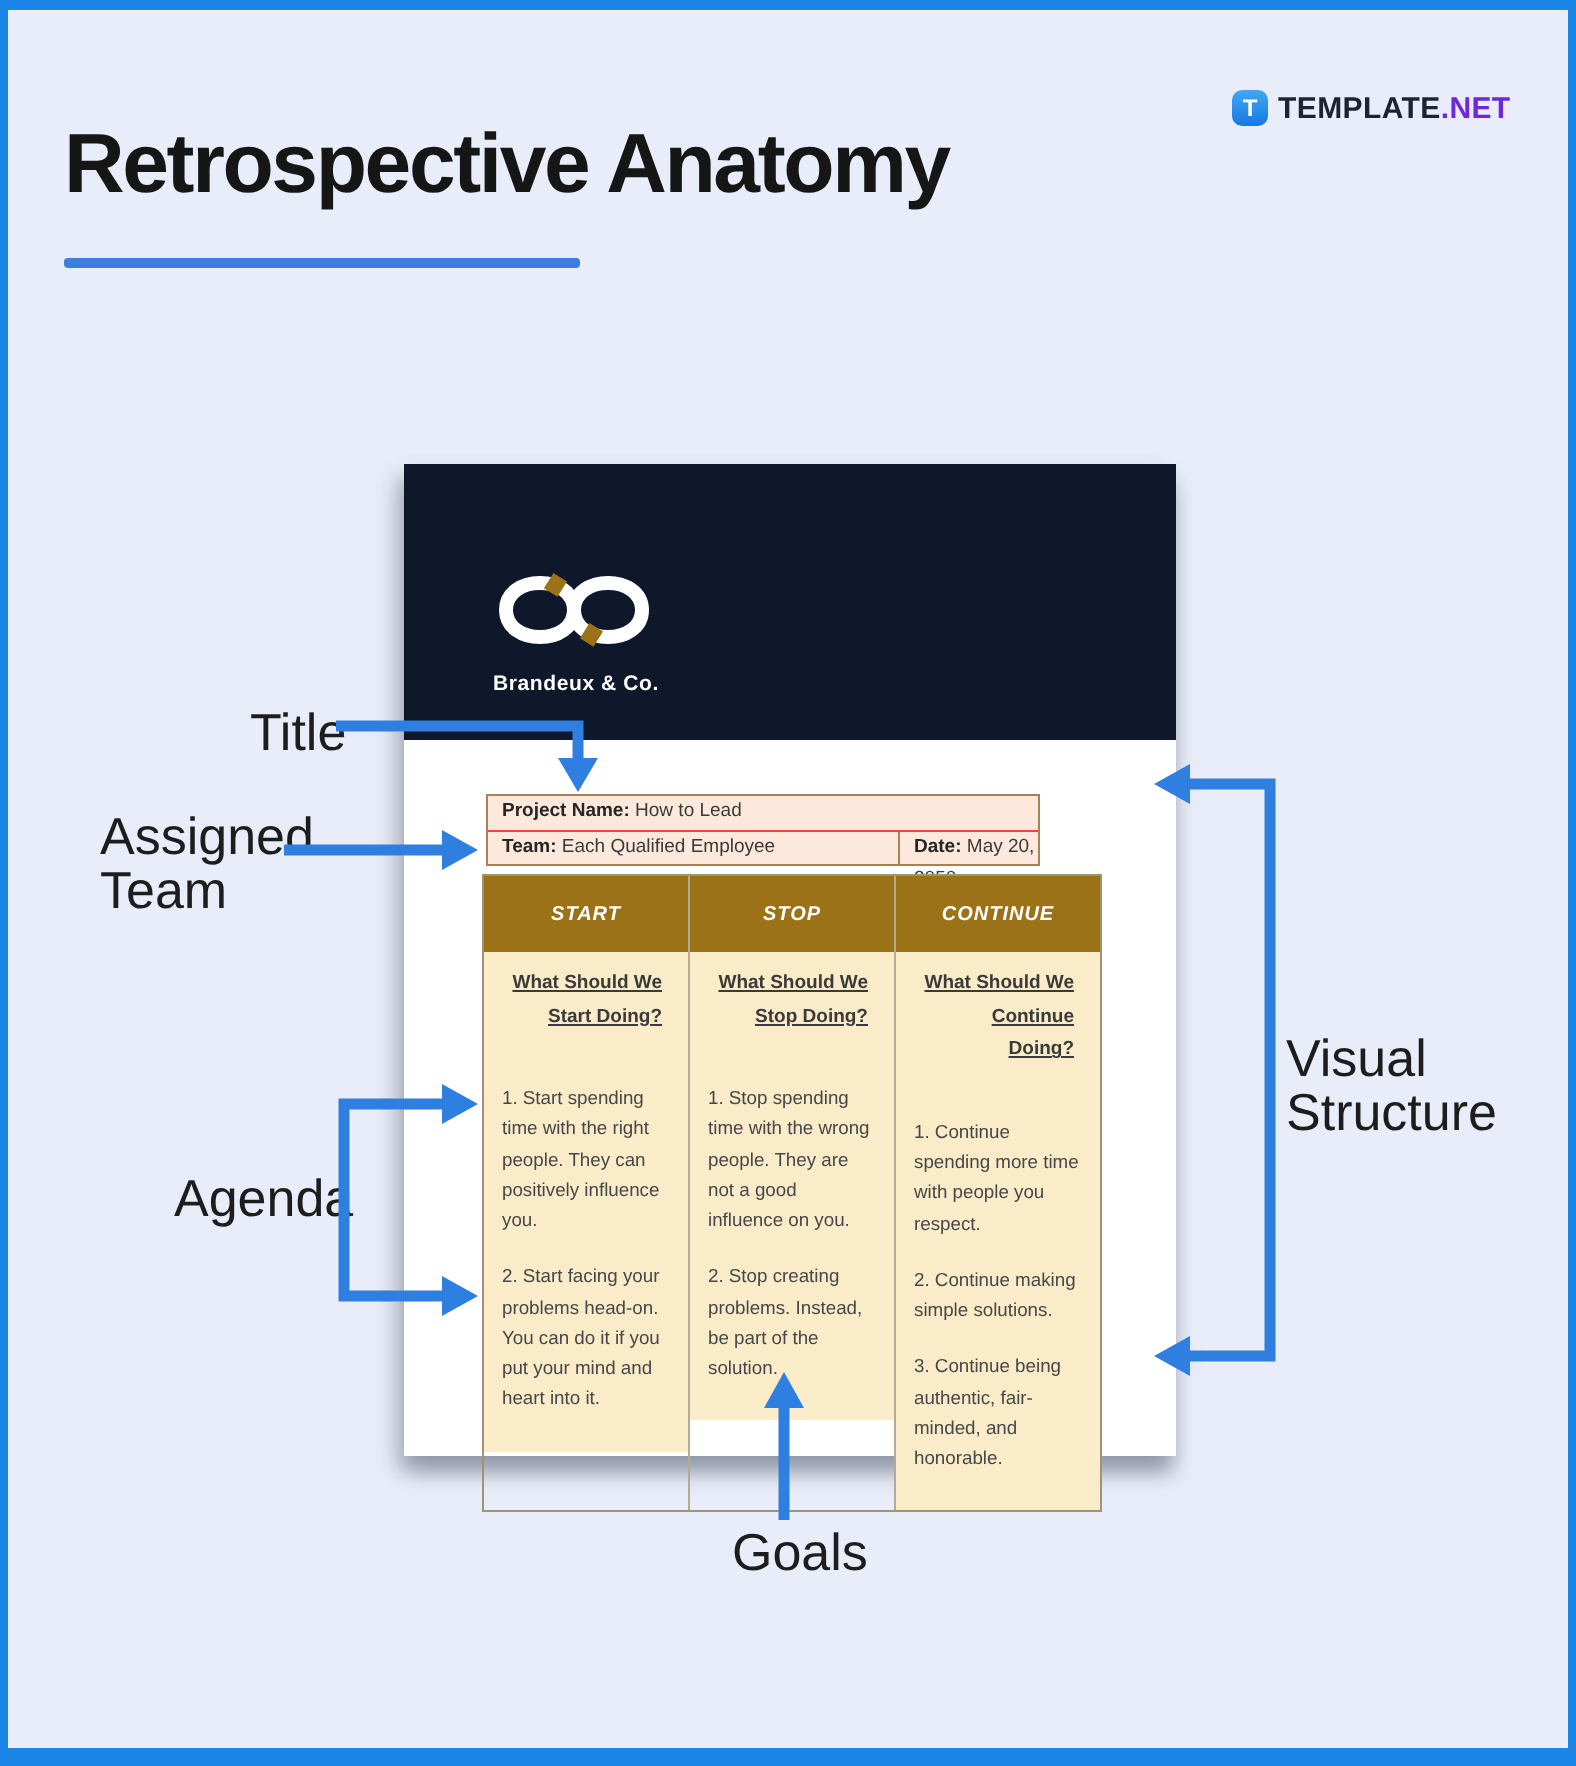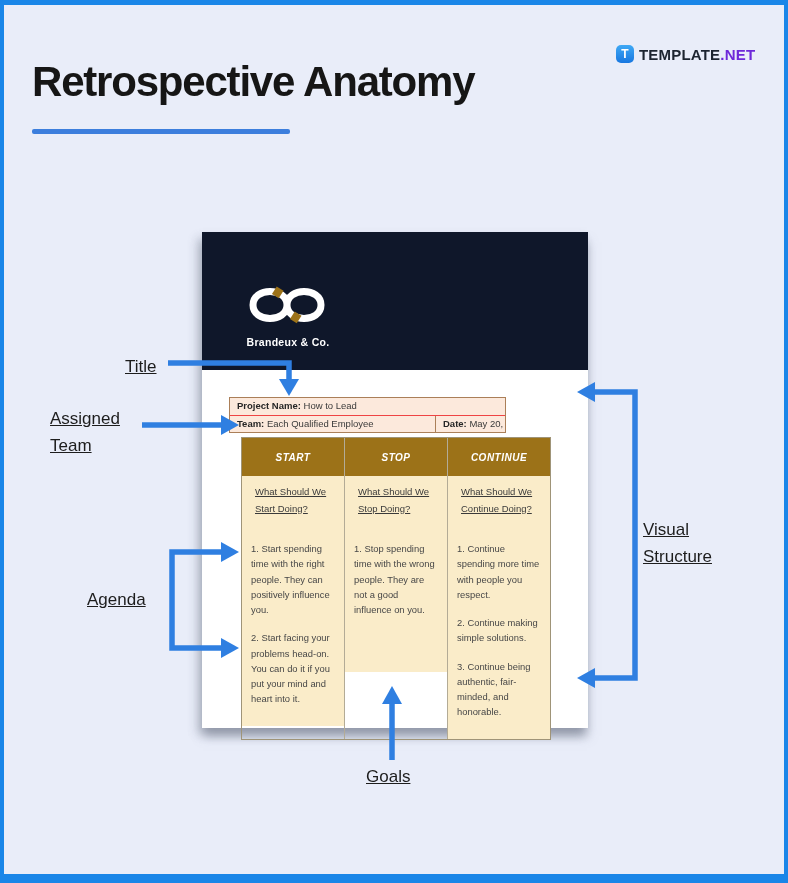--- a/index.html
+++ b/index.html
@@ -49,21 +49,21 @@
     position:absolute; left:0; top:0; width:100%; height:138px;
     background:#0f172a;
   }
   .doc-logo { position:absolute; left:41px; top:44px; }
   .doc-company {
     position:absolute; left:16px; top:104px; width:140px;
     text-align:center; color:#fff; font-size:10.5px; font-weight:700; letter-spacing:.3px;
   }
 
   .info-table {
-    position:absolute; left:27px; top:165px; width:277px;
+    position:absolute; left:41px; top:165px; width:277px;
     border:1px solid #ab7f58; background:#fce9dc;
     font-size:9.5px; color:#3a3a3a;
   }
   .info-row { height:17px; line-height:16px; padding-left:7px; }
   .info-row + .info-row { border-top:1px solid #ef4444; }
   .info-row.split { display:flex; padding-left:0; }
   .info-cell-team { flex:0 0 205px; padding-left:7px; }
   .info-cell-date { flex:1; border-left:1px solid #ab7f58; padding-left:7px; }
   .info-table b { color:#262626; }
 
@@ -73,33 +73,33 @@
   }
   .mt-col { flex:1; display:flex; flex-direction:column; }
   .mt-col + .mt-col { border-left:1px solid #b3ab96; }
   .mt-head {
     height:38px; background:#9c7218; color:#fff;
     font-size:10px; font-weight:700; font-style:italic; letter-spacing:.5px;
     display:flex; align-items:center; justify-content:center;
   }
   .mt-body { background:#faecc9; min-height:196px; padding:8px 9px 6px; }
   .mt-question {
-    font-size:9.5px; font-weight:400; color:#3a3a3a;
-    text-decoration:underline; text-align:left; line-height:1.75;
+    font-size:9.5px; font-weight:700; color:#3a3a3a;
+    text-decoration:underline; text-align:right; line-height:1.75;
     padding:0 4px;
   }
   .mt-items { margin-top:24px; }
   .mt-items p {
     font-size:9.4px; color:#474747; line-height:1.62;
     margin-bottom:13px; text-align:left;
   }
 
   
   .anno {
-    position:absolute; font-size:17px; color:#1d1d1d; line-height:27px;text-decoration:underline;
+    position:absolute; font-size:26px; color:#1d1d1d; line-height:27px;
   }
   #label-title            { left:121px; top:348px; }
   #label-assigned-team    { left:46px;  top:400px; width:100px; }
   #label-agenda           { left:83px;  top:581px; }
   #label-goals            { left:362px; top:758px; }
   #label-visual-structure { left:639px; top:511px; width:110px; }
 
   .arrows { position:absolute; left:0; top:0; pointer-events:none; }
 </style>
 </head>
@@ -154,20 +154,21 @@
             </div>
           </div>
         </div>
 
         <div class="mt-col">
           <div class="mt-head">STOP</div>
           <div class="mt-body">
             <div class="mt-question">What Should We Stop Doing?</div>
             <div class="mt-items">
               <p>1. Stop spending time with the wrong people. They are not a good influence on you.</p>
+              <p>2. Stop creating problems. Instead, be part of the solution.</p>
             </div>
           </div>
         </div>
 
         <div class="mt-col">
           <div class="mt-head">CONTINUE</div>
           <div class="mt-body">
             <div class="mt-question">What Should We Continue Doing?</div>
             <div class="mt-items">
               <p>1. Continue spending more time with people you respect.</p>

